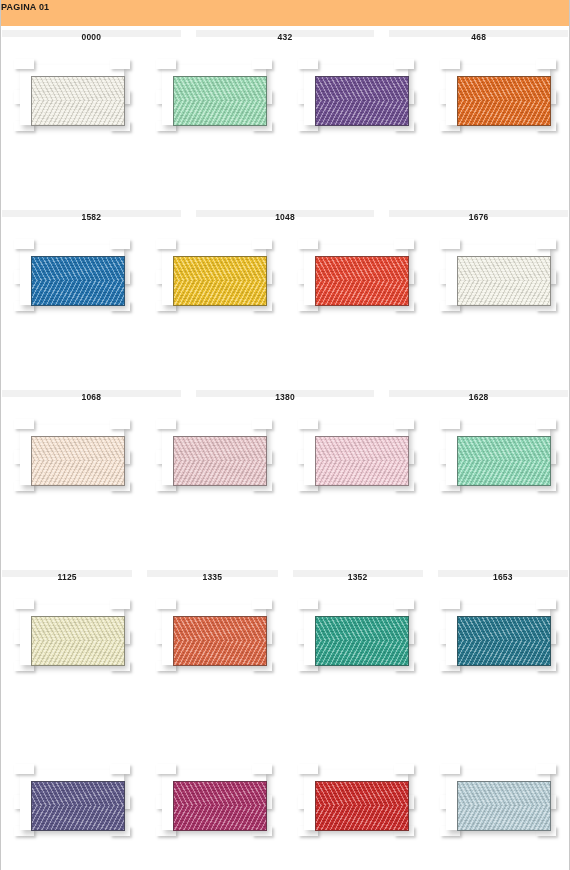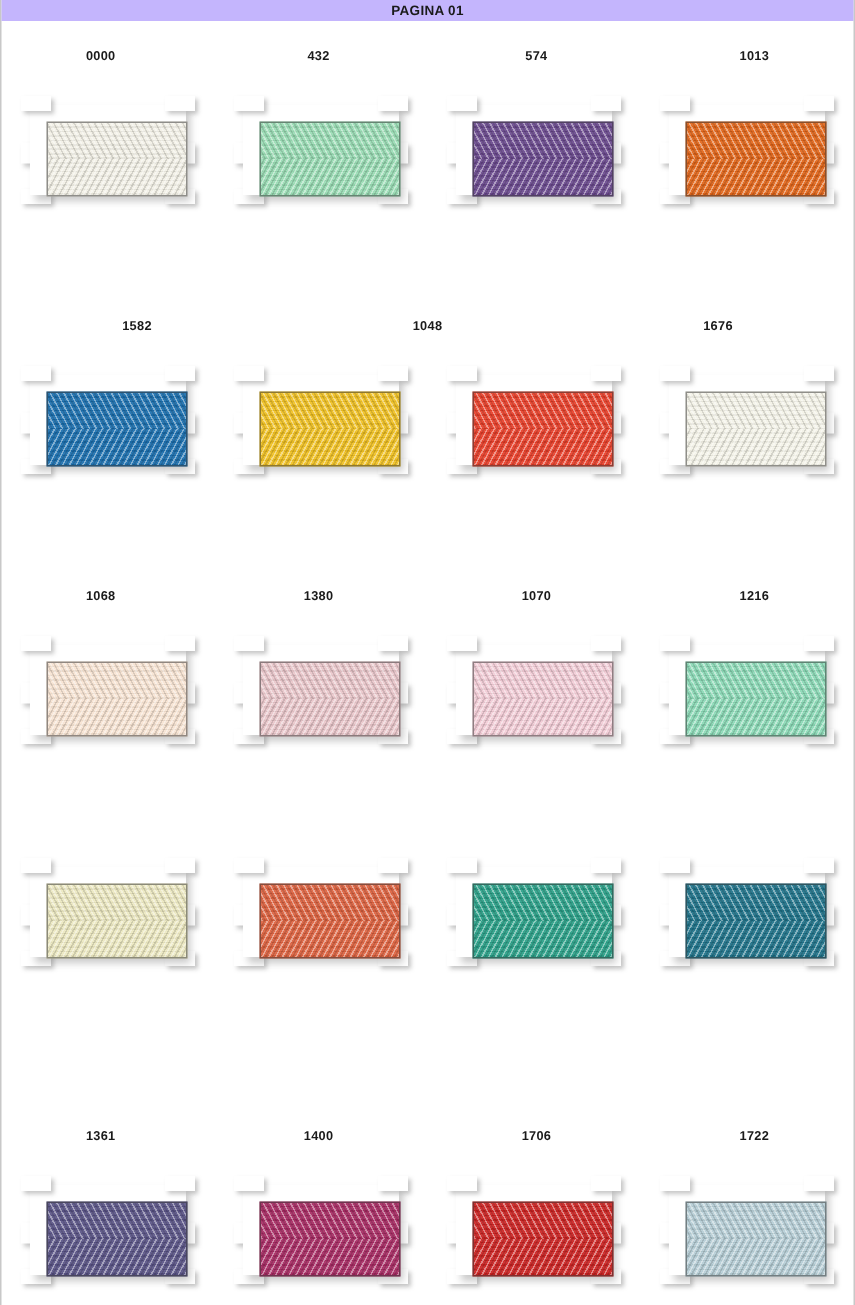--- a/index.html
+++ b/index.html
@@ -16,47 +16,47 @@
     position: relative;
     width: 570px;
     height: 870px;
     background: #ffffff;
     border-left: 1px solid #c8c8c8;
     border-right: 1px solid #c8c8c8;
   }
 
   
   .page-header {
-    height: 14px;
+    height: 26px;
     line-height: 14px;
-    text-align: center;
+    text-align: left;
     font-size: 9px;
     font-weight: bold;
     color: #1a1a1a;
-    background: #c4b5fd;
+    background: #fdba74;
     letter-spacing: 0.2px;
   }
 
   
   .swatch-grid {
     display: flex;
     flex-direction: column;
   }
 
   .swatch-row {
     height: 180px;
     display: flex;
     flex-direction: column;
   }
 
   .label-band {
     display: flex;
     height: 15px;
     gap: 15px;
-    padding: 16px 1px;
+    padding: 4px 1px;
   }
 
   .label-cell {
     flex: 1 1 0;
     background: #f1f1f1;
     text-align: center;
     font-size: 8.5px;
     font-weight: bold;
     color: #1a1a1a;
     line-height: 15px;
@@ -173,22 +173,21 @@
 
 <div id="page">
 
   <div class="page-header">PAGINA 01</div>
 
   <div class="swatch-grid">
       <div class="swatch-row">
         <div class="label-band">
           <div class="label-cell">0000</div>
           <div class="label-cell">432</div>
-          <div class="label-cell">574</div>
-          <div class="label-cell">1013</div>
+          <div class="label-cell">468</div>
         </div>
         <div class="cards-band">
           <div class="card-cell">
             <div class="sample">
               <div class="tab tab-bl"></div>
               <div class="tab tab-br"></div>
               <div class="tab tab-ml"></div>
               <div class="tab tab-mr"></div>
               <div class="card">
                 <div class="chip" style="background: rgb(242, 240, 230);">
@@ -312,22 +311,21 @@
               <div class="tab tab-tl"></div>
               <div class="tab tab-tr"></div>
             </div>
           </div>
         </div>
       </div>
       <div class="swatch-row">
         <div class="label-band">
           <div class="label-cell">1068</div>
           <div class="label-cell">1380</div>
-          <div class="label-cell">1070</div>
-          <div class="label-cell">1216</div>
+          <div class="label-cell">1628</div>
         </div>
         <div class="cards-band">
           <div class="card-cell">
             <div class="sample">
               <div class="tab tab-bl"></div>
               <div class="tab tab-br"></div>
               <div class="tab tab-ml"></div>
               <div class="tab tab-mr"></div>
               <div class="card">
                 <div class="chip" style="background: rgb(247, 227, 210);">
@@ -369,108 +367,108 @@
             </div>
           </div>
           <div class="card-cell">
             <div class="sample">
               <div class="tab tab-bl"></div>
               <div class="tab tab-br"></div>
               <div class="tab tab-ml"></div>
               <div class="tab tab-mr"></div>
               <div class="card">
                 <div class="chip" style="background: rgb(139, 217, 182);">
+                  <div class="weave"></div>
+                </div>
+              </div>
+              <div class="tab tab-tl"></div>
+              <div class="tab tab-tr"></div>
+            </div>
+          </div>
+        </div>
+      </div>
+      <div class="swatch-row">
+        <div class="label-band">
+          <div class="label-cell">1125</div>
+          <div class="label-cell">1335</div>
+          <div class="label-cell">1352</div>
+          <div class="label-cell">1653</div>
+        </div>
+        <div class="cards-band">
+          <div class="card-cell">
+            <div class="sample">
+              <div class="tab tab-bl"></div>
+              <div class="tab tab-br"></div>
+              <div class="tab tab-ml"></div>
+              <div class="tab tab-mr"></div>
+              <div class="card">
+                <div class="chip" style="background: rgb(236, 232, 193);">
+                  <div class="weave"></div>
+                </div>
+              </div>
+              <div class="tab tab-tl"></div>
+              <div class="tab tab-tr"></div>
+            </div>
+          </div>
+          <div class="card-cell">
+            <div class="sample">
+              <div class="tab tab-bl"></div>
+              <div class="tab tab-br"></div>
+              <div class="tab tab-ml"></div>
+              <div class="tab tab-mr"></div>
+              <div class="card">
+                <div class="chip" style="background: rgb(221, 98, 64);">
+                  <div class="weave"></div>
+                </div>
+              </div>
+              <div class="tab tab-tl"></div>
+              <div class="tab tab-tr"></div>
+            </div>
+          </div>
+          <div class="card-cell">
+            <div class="sample">
+              <div class="tab tab-bl"></div>
+              <div class="tab tab-br"></div>
+              <div class="tab tab-ml"></div>
+              <div class="tab tab-mr"></div>
+              <div class="card">
+                <div class="chip" style="background: rgb(43, 160, 136);">
+                  <div class="weave"></div>
+                </div>
+              </div>
+              <div class="tab tab-tl"></div>
+              <div class="tab tab-tr"></div>
+            </div>
+          </div>
+          <div class="card-cell">
+            <div class="sample">
+              <div class="tab tab-bl"></div>
+              <div class="tab tab-br"></div>
+              <div class="tab tab-ml"></div>
+              <div class="tab tab-mr"></div>
+              <div class="card">
+                <div class="chip" style="background: rgb(32, 115, 138);">
                   <div class="weave"></div>
                 </div>
               </div>
               <div class="tab tab-tl"></div>
               <div class="tab tab-tr"></div>
             </div>
           </div>
         </div>
       </div>
       <div class="swatch-row">
         <div class="cards-band">
           <div class="card-cell">
             <div class="sample">
               <div class="tab tab-bl"></div>
               <div class="tab tab-br"></div>
               <div class="tab tab-ml"></div>
               <div class="tab tab-mr"></div>
               <div class="card">
-                <div class="chip" style="background: rgb(236, 232, 193);">
-                  <div class="weave"></div>
-                </div>
-              </div>
-              <div class="tab tab-tl"></div>
-              <div class="tab tab-tr"></div>
-            </div>
-          </div>
-          <div class="card-cell">
-            <div class="sample">
-              <div class="tab tab-bl"></div>
-              <div class="tab tab-br"></div>
-              <div class="tab tab-ml"></div>
-              <div class="tab tab-mr"></div>
-              <div class="card">
-                <div class="chip" style="background: rgb(221, 98, 64);">
-                  <div class="weave"></div>
-                </div>
-              </div>
-              <div class="tab tab-tl"></div>
-              <div class="tab tab-tr"></div>
-            </div>
-          </div>
-          <div class="card-cell">
-            <div class="sample">
-              <div class="tab tab-bl"></div>
-              <div class="tab tab-br"></div>
-              <div class="tab tab-ml"></div>
-              <div class="tab tab-mr"></div>
-              <div class="card">
-                <div class="chip" style="background: rgb(43, 160, 136);">
-                  <div class="weave"></div>
-                </div>
-              </div>
-              <div class="tab tab-tl"></div>
-              <div class="tab tab-tr"></div>
-            </div>
-          </div>
-          <div class="card-cell">
-            <div class="sample">
-              <div class="tab tab-bl"></div>
-              <div class="tab tab-br"></div>
-              <div class="tab tab-ml"></div>
-              <div class="tab tab-mr"></div>
-              <div class="card">
-                <div class="chip" style="background: rgb(32, 115, 138);">
-                  <div class="weave"></div>
-                </div>
-              </div>
-              <div class="tab tab-tl"></div>
-              <div class="tab tab-tr"></div>
-            </div>
-          </div>
-        </div>
-      </div>
-      <div class="swatch-row">
-        <div class="label-band">
-          <div class="label-cell">1361</div>
-          <div class="label-cell">1400</div>
-          <div class="label-cell">1706</div>
-          <div class="label-cell">1722</div>
-        </div>
-        <div class="cards-band">
-          <div class="card-cell">
-            <div class="sample">
-              <div class="tab tab-bl"></div>
-              <div class="tab tab-br"></div>
-              <div class="tab tab-ml"></div>
-              <div class="tab tab-mr"></div>
-              <div class="card">
                 <div class="chip" style="background: rgb(90, 84, 134);">
                   <div class="weave"></div>
                 </div>
               </div>
               <div class="tab tab-tl"></div>
               <div class="tab tab-tr"></div>
             </div>
           </div>
           <div class="card-cell">
             <div class="sample">

